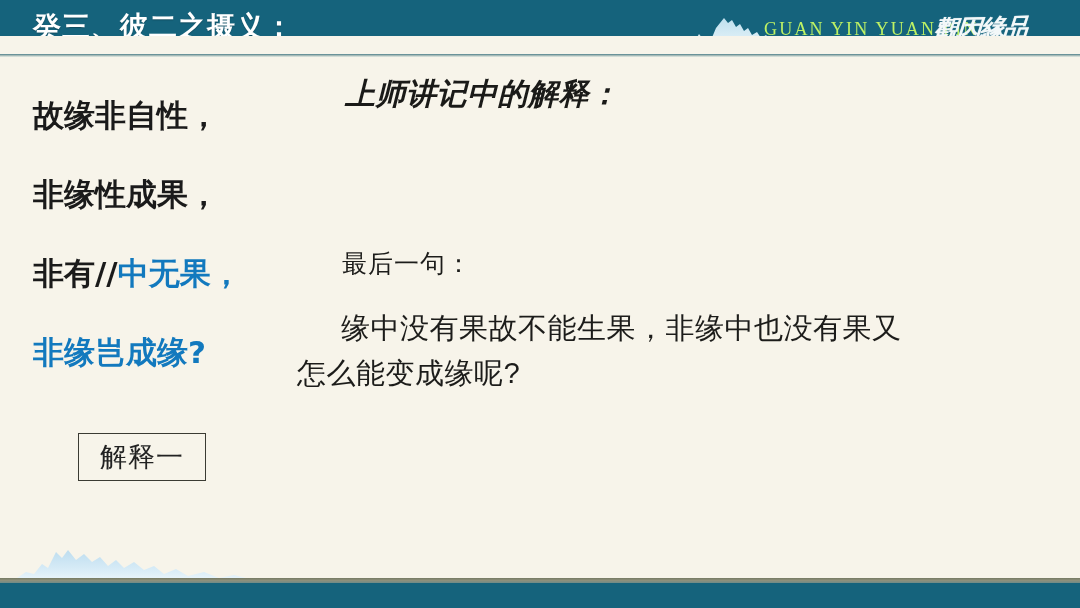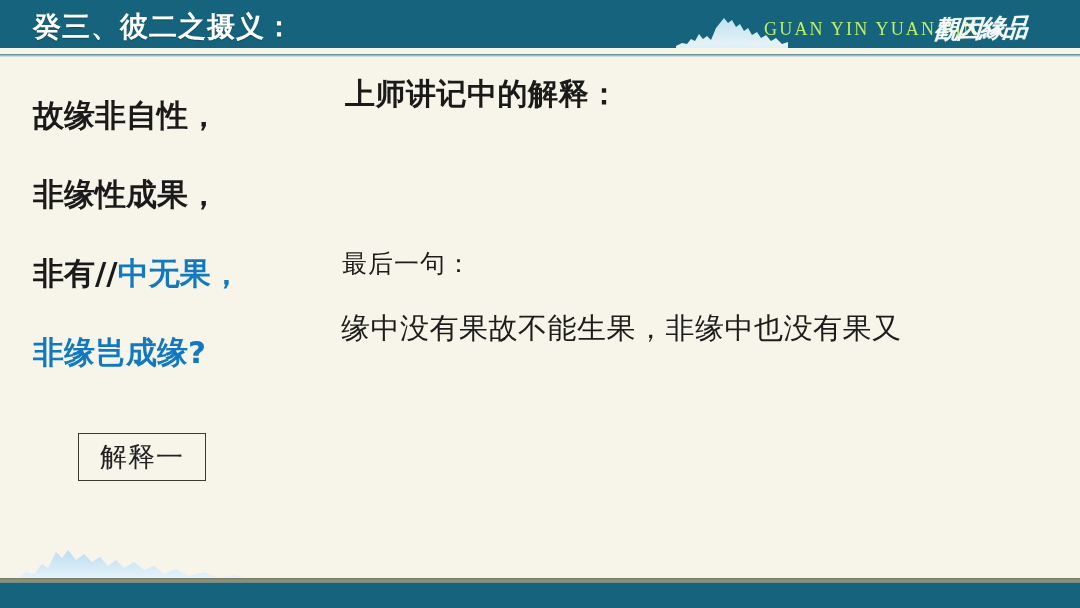--- a/index.html
+++ b/index.html
@@ -18,21 +18,21 @@
     overflow: hidden;
     background: #F7F4EA;
   }
 
   
   #header-bar {
     position: absolute;
     left: 0;
     top: 0;
     width: 1080px;
-    height: 48px;
+    height: 36px;
     background: #15637C;
     overflow: hidden;
   }
   #header-underline {
     position: absolute;
     left: 0;
     top: 54px;
     width: 1080px;
     height: 3px;
     background: linear-gradient(to bottom, #4b7f8c 0%, #9fb5b2 45%, #e8eee6 100%);
@@ -141,20 +141,21 @@
   #commentary-heading {
     position: absolute;
     left: 345px;
     top: 74px;
     font-family: "DejaVu Serif", "Liberation Serif", serif;
     font-size: 30px;
     font-weight: bold;
     color: #1A1A18;
     letter-spacing: 0.5px;
     white-space: nowrap;
+    font-style: italic;
   }
   #commentary-subheading {
     position: absolute;
     left: 342px;
     top: 247px;
     font-family: "DejaVu Serif", "Liberation Serif", serif;
     font-size: 25px;
     color: #1C1C1A;
     letter-spacing: 1px;
     white-space: nowrap;
@@ -241,20 +242,21 @@
     </div>
     <div class="verse-line accent">
       <span>非缘岂成缘?</span>
     </div>
   </div>
 
   <div id="commentary-heading">上师讲记中的解释：</div>
   <div id="commentary-subheading">最后一句：</div>
   <div id="commentary-body">
     <div><span class="indent"></span><span>缘中没有果故不能生果，非缘中也没有果又</span></div>
+    <div>怎么能变成缘呢?</div>
   </div>
 
   <svg id="bottom-mountain" viewBox="0 0 380 58" preserveAspectRatio="none">
     <defs>
       <linearGradient id="mtnGradBot" x1="0" y1="0" x2="0" y2="1">
         <stop offset="0%" stop-color="#BDDDEF"></stop>
         <stop offset="70%" stop-color="#DCEEF8"></stop>
         <stop offset="100%" stop-color="#EFF7FB"></stop>
       </linearGradient>
     </defs>

